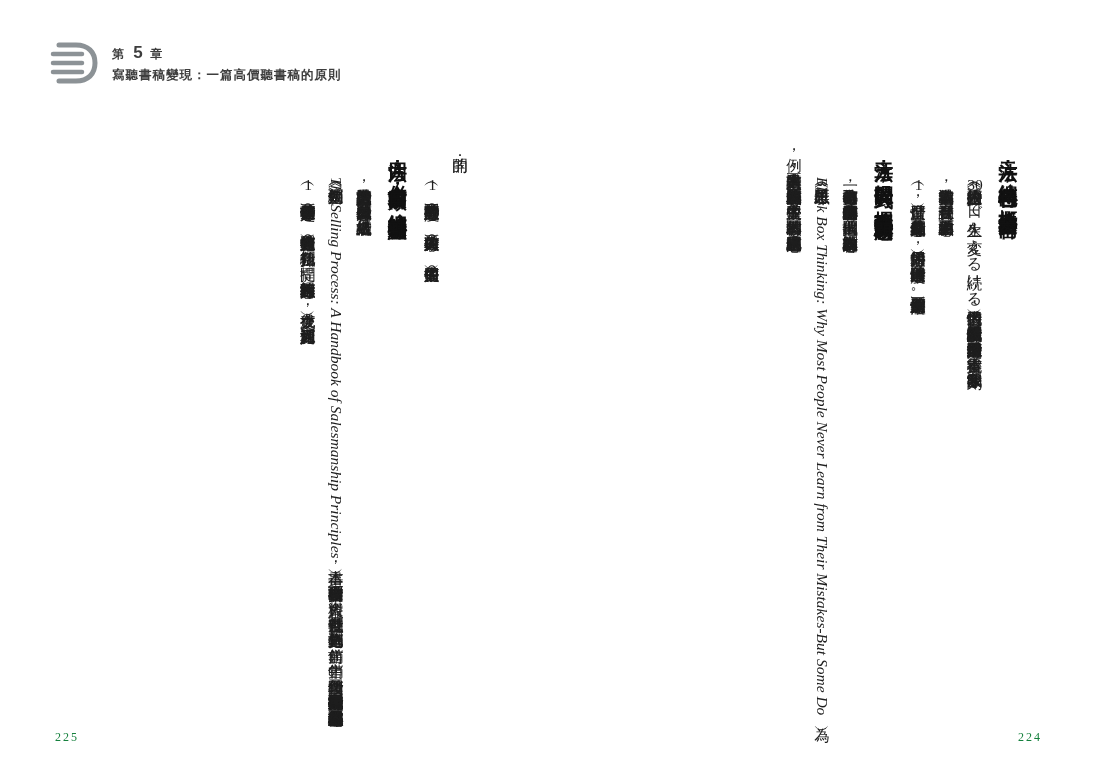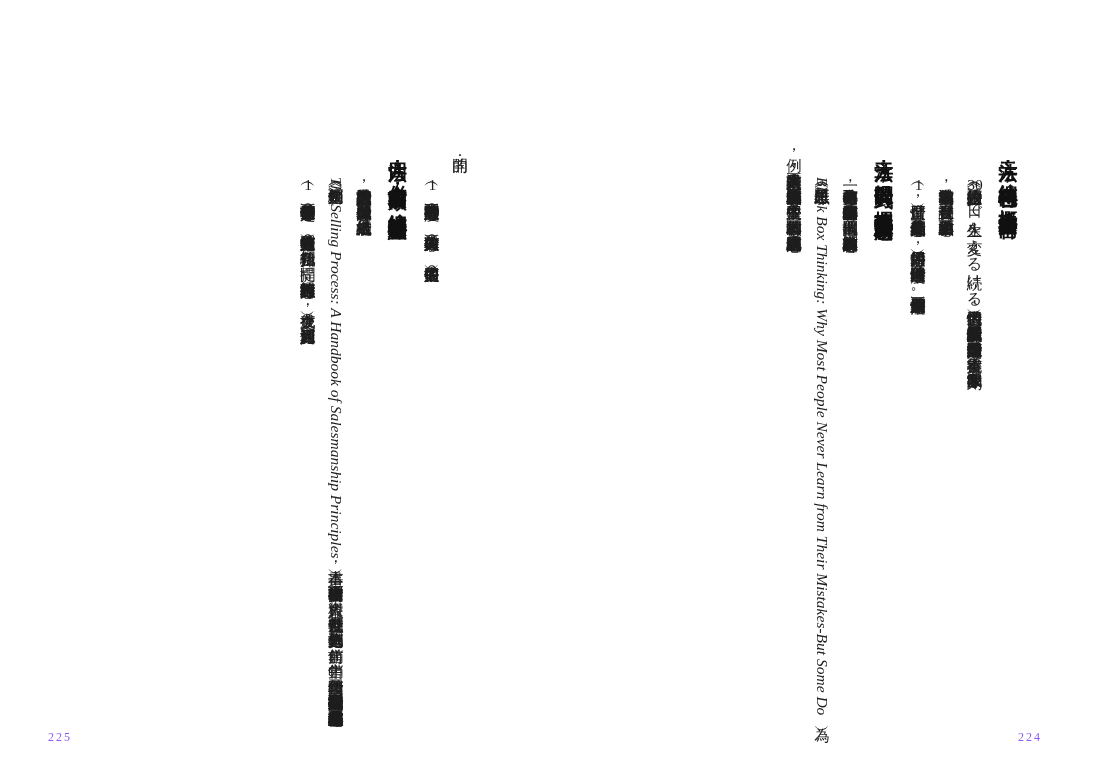--- a/index.html
+++ b/index.html
@@ -51,31 +51,46 @@
     color: #111111;
     text-indent: 0;
     letter-spacing: 1px;
   }
   .latin { font-style: italic; font-family: "Liberation Serif", "DejaVu Serif", serif; }
   .tcy { text-combine-upright: all; }
 
   
   .pagenum {
     position: absolute; bottom: 36px;
-    font-size: 12px; letter-spacing: 2px; color: #8b5cf6;
+    font-size: 12px; letter-spacing: 2px; color: #15803d;
     font-family: "Liberation Serif", "DejaVu Serif", serif;
+    margin-left: 7px;
   }
   .pagenum-left { left: 48px; }
   .pagenum-right { right: 58px; text-align: center; }
 </style>
 </head>
 <body>
 
 <div class="sheet">
 
+  <div class="chapter-header">
+    <span class="chapter-icon">
+      <svg width="54" height="46" viewBox="0 0 54 46" fill="none">
+        <path d="M13 5 H30 C42 5 49 12 49 23 C49 34 42 41 30 41 H13" stroke="#8c9296" stroke-width="5" stroke-linecap="round" fill="none"></path>
+        <line x1="7" y1="14" x2="36" y2="14" stroke="#8c9296" stroke-width="4.5" stroke-linecap="round"></line>
+        <line x1="7" y1="23" x2="36" y2="23" stroke="#8c9296" stroke-width="4.5" stroke-linecap="round"></line>
+        <line x1="7" y1="32" x2="36" y2="32" stroke="#8c9296" stroke-width="4.5" stroke-linecap="round"></line>
+      </svg>
+    </span>
+    <span class="chapter-text">
+      <div class="chapter-label"><span>第</span> <span class="num">5</span> <span>章</span></div>
+      <div class="chapter-title">寫聽書稿變現：一篇高價聽書稿的原則</div>
+    </span>
+  </div>
 
   <div class="page page-right">
       <h3>方法二：總結內容特色，概括這本書的精華內容</h3>
       <p>《改變人生的持續術》（<span class="tcy">30</span>日で人生を変える続ける習慣）的最大特色，就是詳細介紹了養成習慣的三個階段，以及如何用科學的方法度過這三個階段，看完這本書後，令我印象非常深刻。</p>
       <p>我寫過這本書的聽書稿，並且刊登在一書一課平台，書中的三個核心重點如下：</p>
       <p>（<span class="tcy">1</span>）什麼是習慣，為什麼我們總是三分鐘熱度？（<span class="tcy">2</span>）如何用科學的方法，度過培養習慣的三階段？（<span class="tcy">3</span>）培養習慣需要注意的三個原則。</p>
       <h3>方法三：以提問的方式，挖掘這本書要解決的核心問題</h3>
       <p>每一本書都有自己的使命，每本書的作者都是要解決一個核心問題；找出這個問題，以一句話介紹這本書的核心內容。</p>
       <p>以《黑匣子思維》（<span class="latin">Black Box Thinking: Why Most People Never Learn from Their Mistakes-But Some Do</span>）為例，這本書主要講的是失敗，作者要解決的核心問題是「如何正視失敗，並從失敗中學習？」本書的三個核心關鍵，也是圍繞這個核心問題來展</p>
     </div>

